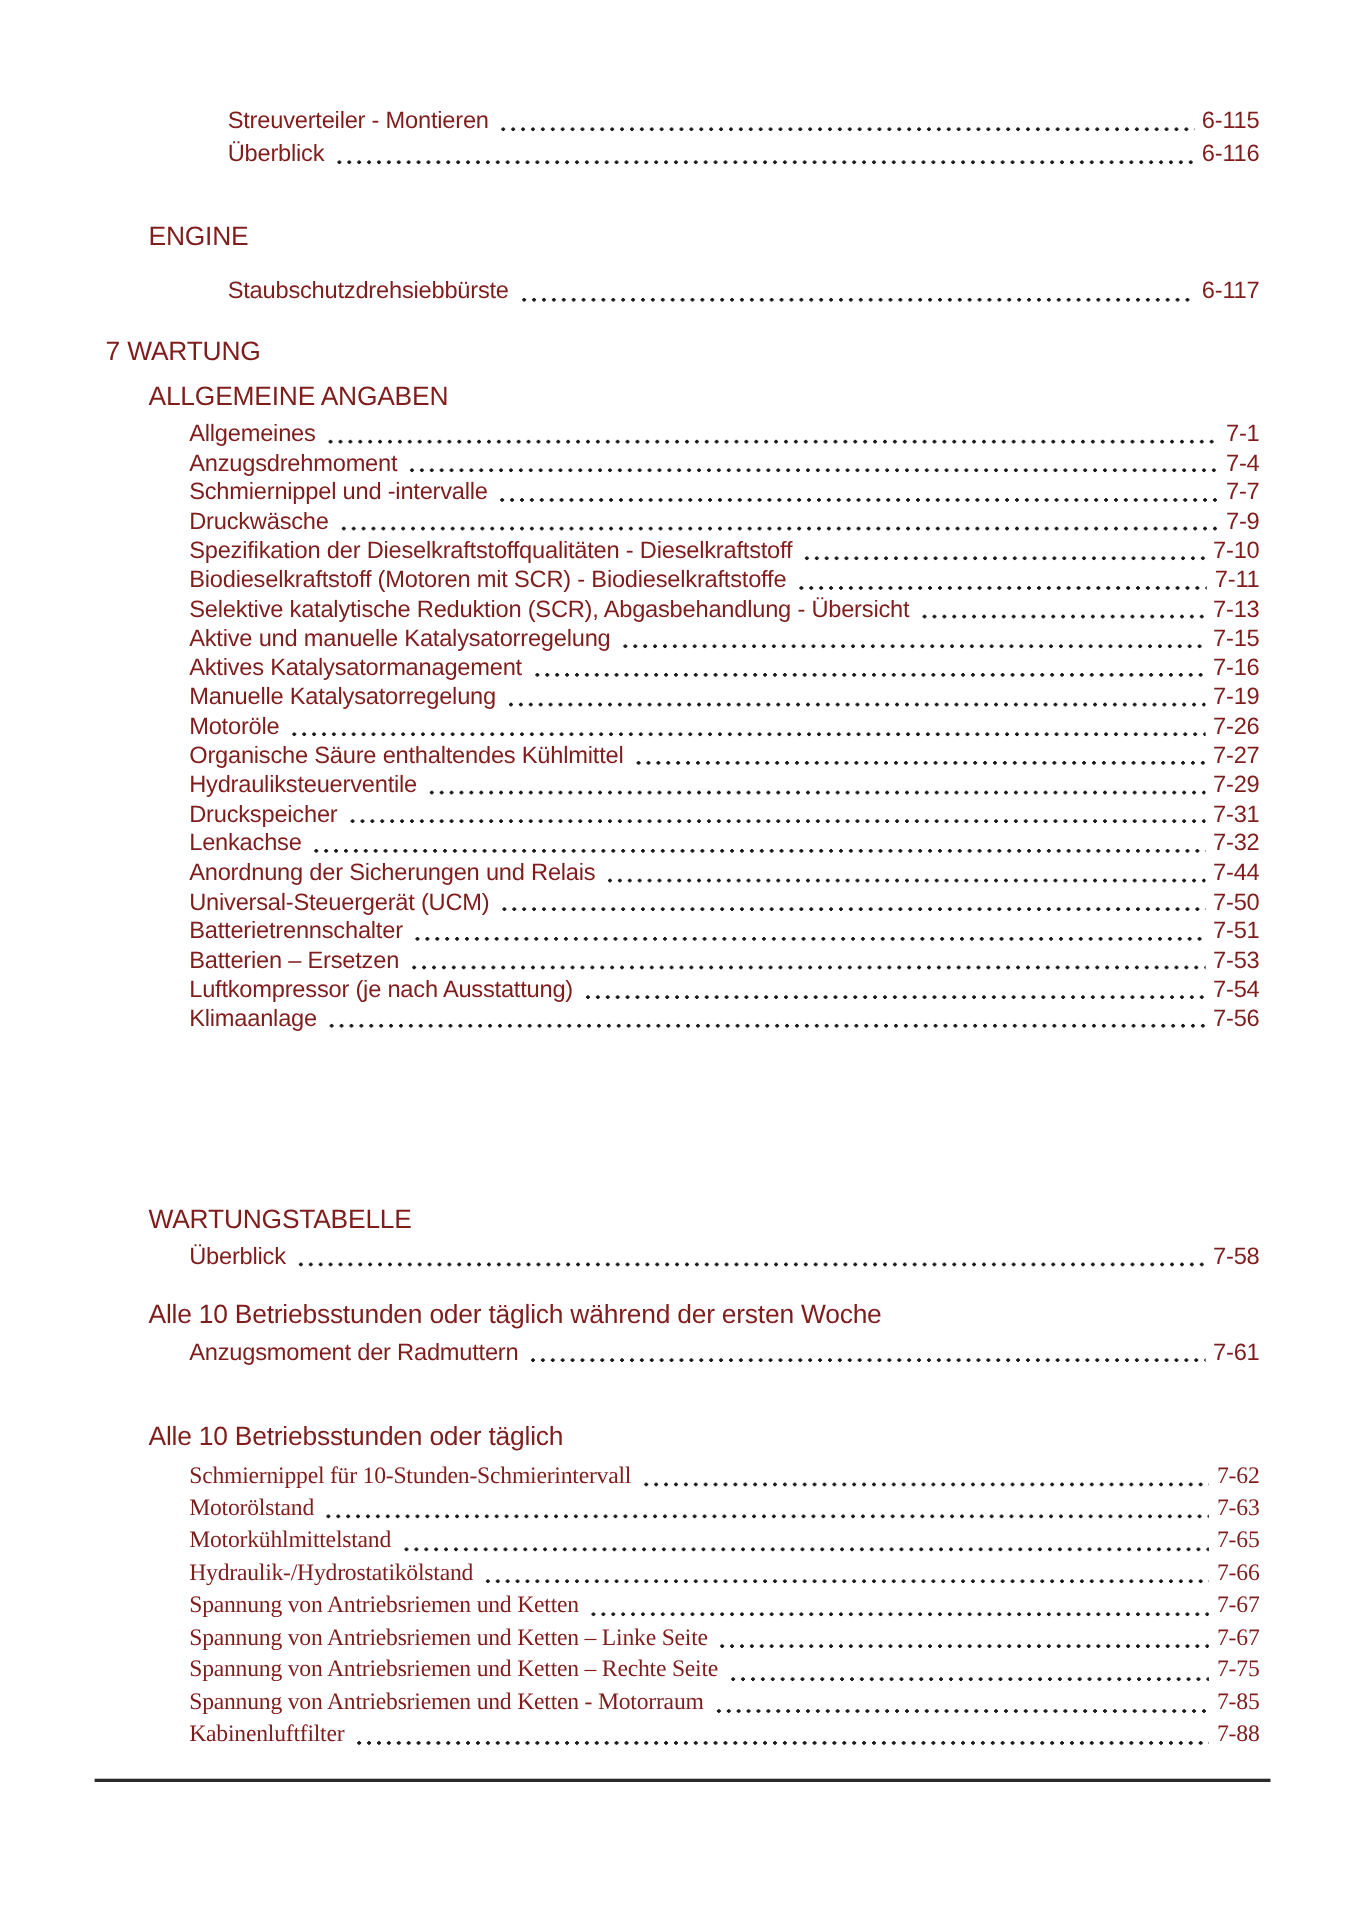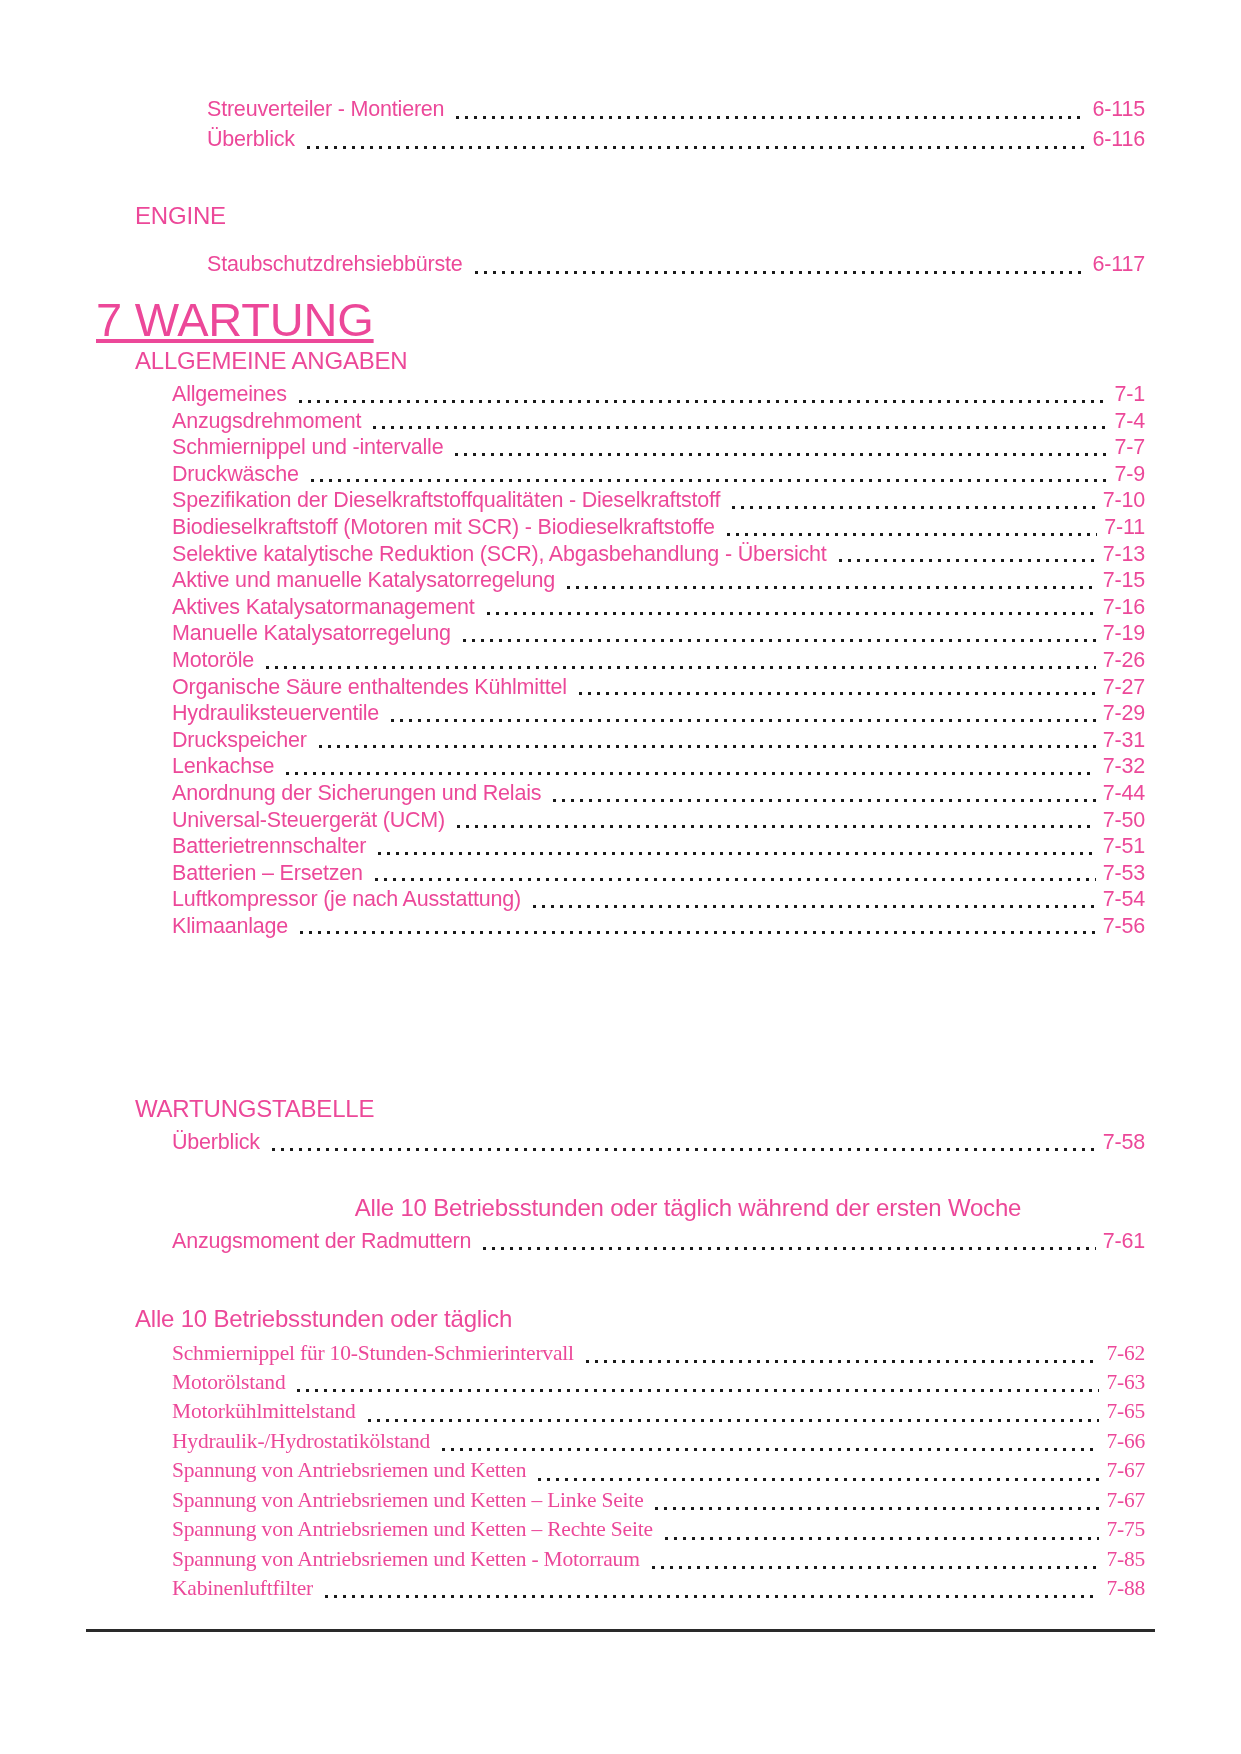--- a/index.html
+++ b/index.html
@@ -5,21 +5,21 @@
   html, body {
     margin: 0;
     padding: 0;
     background: #ffffff;
   }
   .page {
     position: relative;
     width: 1241px;
     height: 1754px;
     background: #ffffff;
-    color: #ec4899;
+    color: #7f1d1d;
     font-family: "Liberation Sans", "DejaVu Sans", sans-serif;
     overflow: hidden;
     letter-spacing: -0.2px;
   }
   .toc-row {
     display: flex;
     align-items: baseline;
     font-size: 21.5px;
     line-height: 26.6px;
     white-space: nowrap;
@@ -47,33 +47,32 @@
   .bottom-list .toc-row { line-height: 29.4px; }
   
   .engine-title {
     margin: 44px 0 15px 135px;
     font-size: 24px;
     line-height: 36px;
     font-weight: 400;
   }
   .chapter-title {
     margin: 20px 0 0 96px;
-    font-size: 47px;
+    font-size: 24px;
     line-height: 42px;
     font-weight: 400;
-    text-decoration: underline;
   }
   .section-title {
     margin: 2px 0 2px 135px;
     font-size: 24px;
     line-height: 36px;
     font-weight: 400;
   }
   .section-title.wartungstabelle { margin-top: 152px; }
-  .section-title.woche           { margin-top: 34px; text-align: center; }
+  .section-title.woche           { margin-top: 22px; }
   .section-title.taeglich        { margin-top: 46px; }
   .bottom-rule {
     margin: 26px 86px 0 86px;
     border: none;
     border-top: 3px solid #2a2a2a;
     height: 0;
   }
 </style>
 </head>
 <body>

